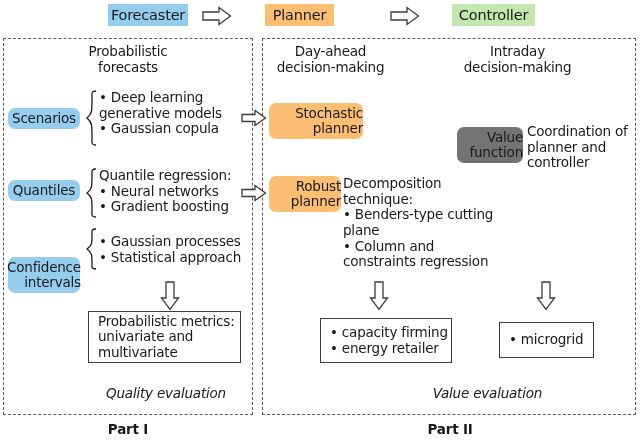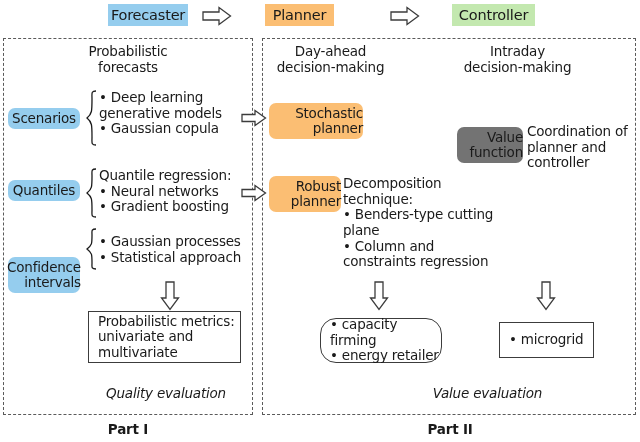--- a/index.html
+++ b/index.html
@@ -205,21 +205,21 @@
       <path d="M6 1 L14 1 L14 17 L18.5 17 L10 28.5 L1.5 17 L6 17 Z" fill="#ffffff" stroke="#3c3c3c" stroke-width="1.3" stroke-linejoin="miter"></path>
     </svg>
   </div>
 
   <div class="abs arrow" style="left:536px; top:281px; width:20px; height:30px;">
     <svg width="20" height="30" viewBox="0 0 20 30">
       <path d="M6 1 L14 1 L14 17 L18.5 17 L10 28.5 L1.5 17 L6 17 Z" fill="#ffffff" stroke="#3c3c3c" stroke-width="1.3" stroke-linejoin="miter"></path>
     </svg>
   </div>
 
-  <div class="abs obox" style="left:320px; top:318px; width:122px; height:45px;border-radius:16px;">
+  <div class="abs obox" style="left:320px; top:318px; width:132px; height:45px;">
     <span class="txt">• capacity firming
 • energy retailer</span>
   </div>
 
   <div class="abs obox" style="left:499px; top:322px; width:95px; height:36px;">
     <span class="txt">• microgrid</span>
   </div>
 
   <div class="abs txt txt-italic txt-center" style="left:382px; top:386px; width:135px;">Value evaluation</div>
 

